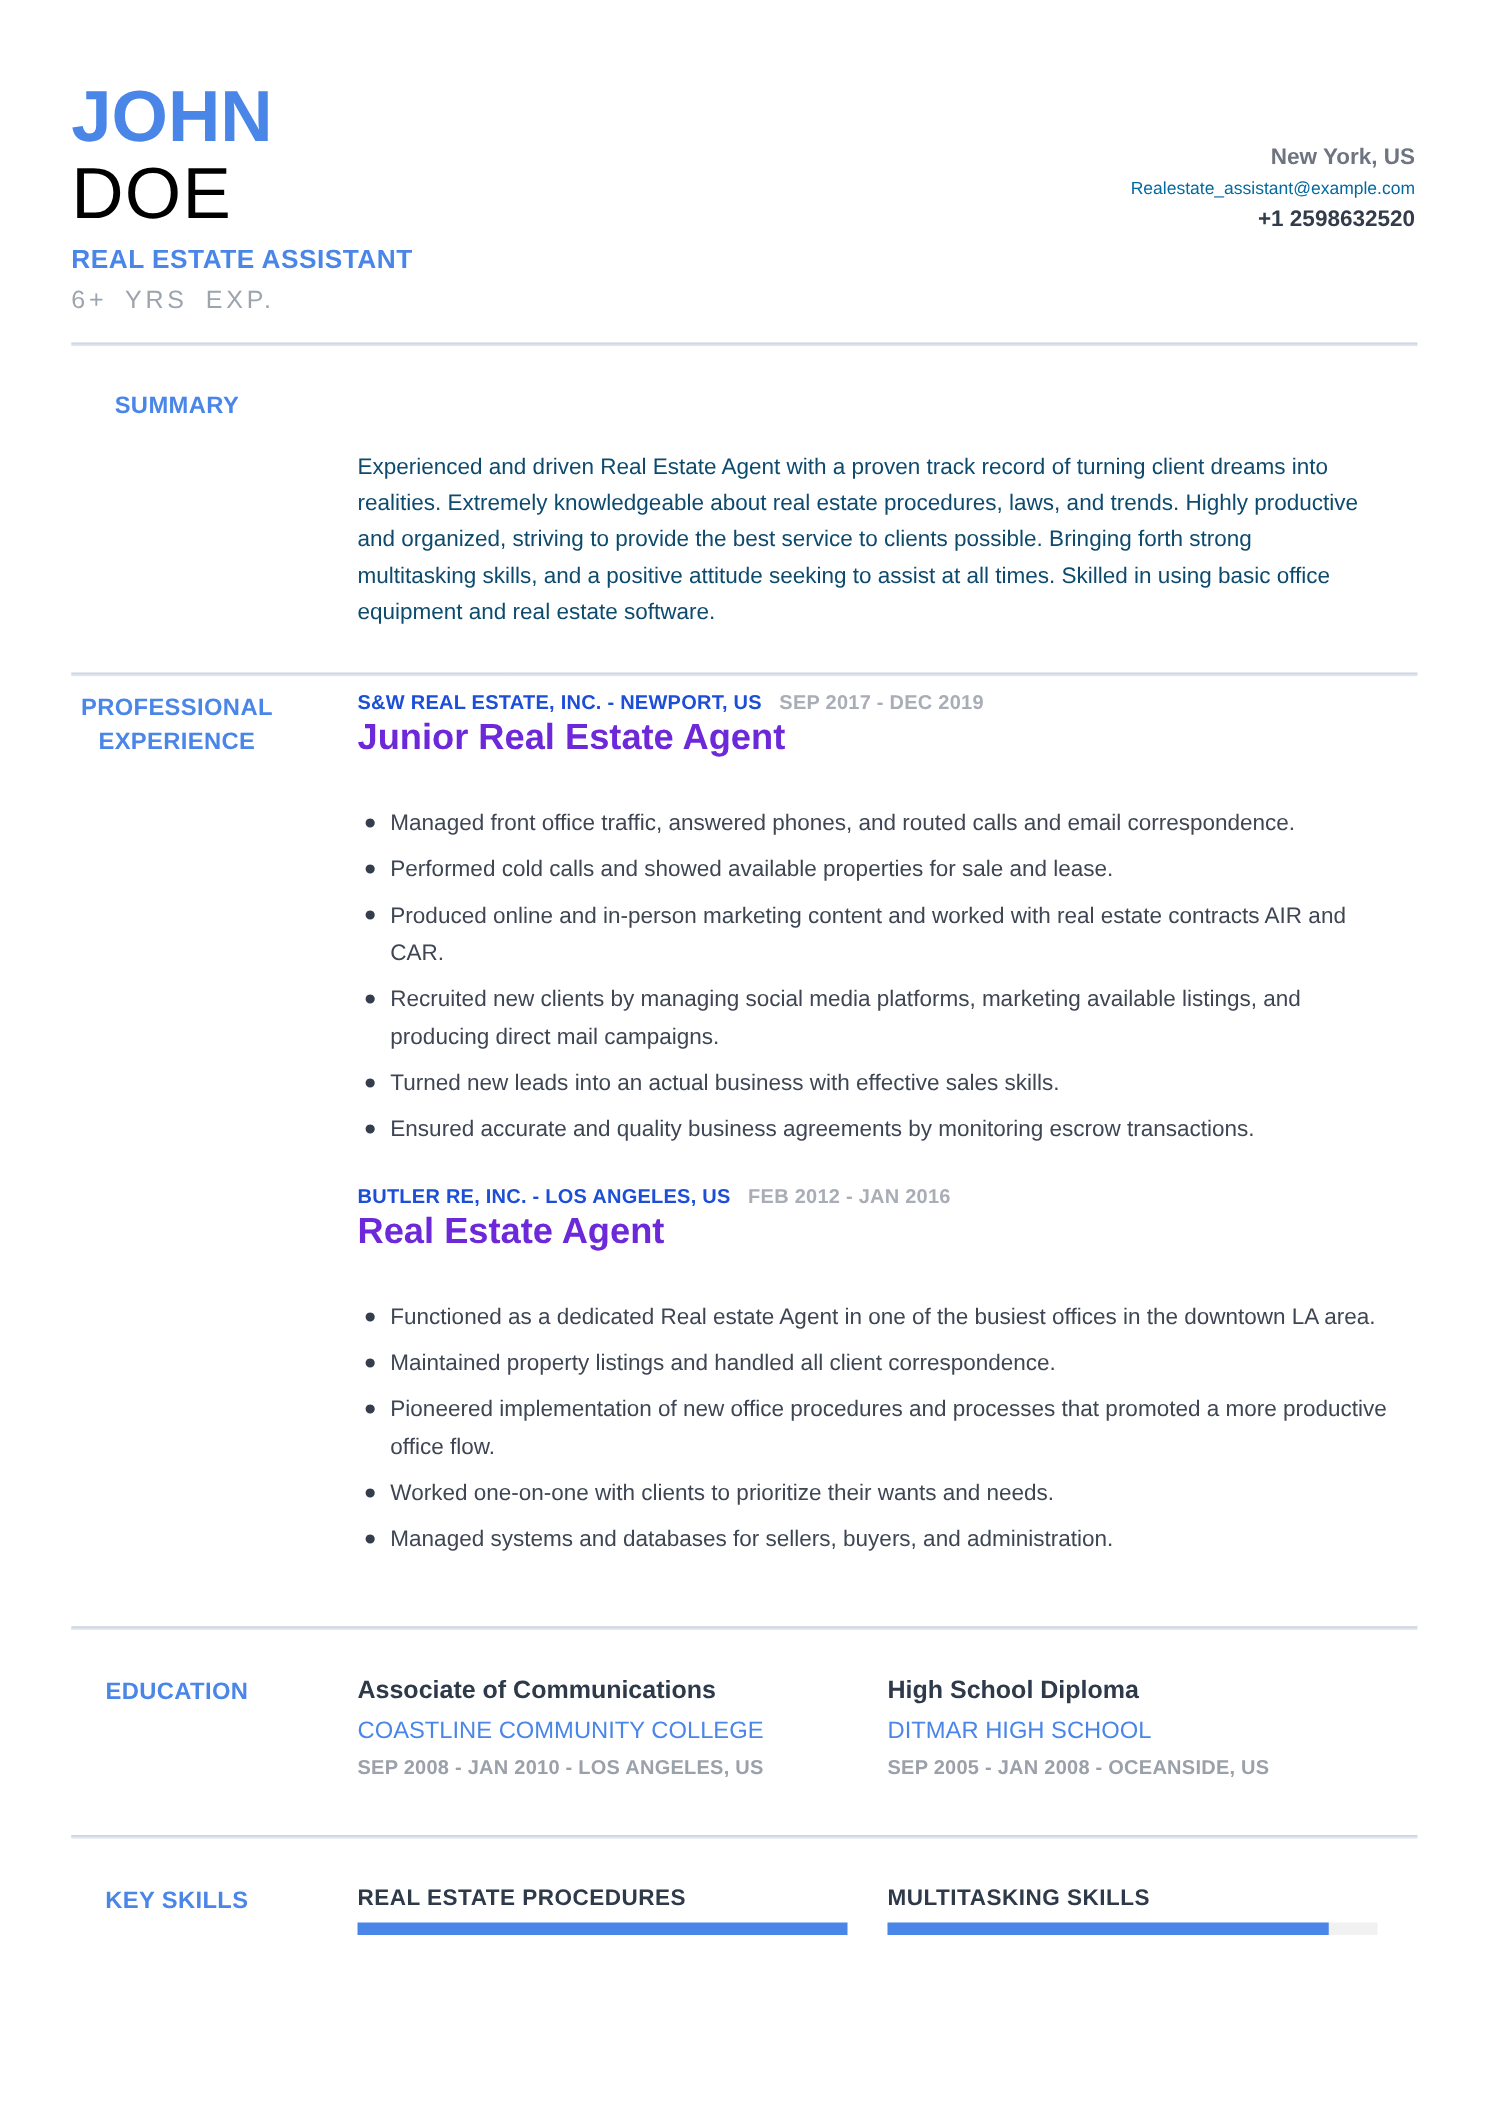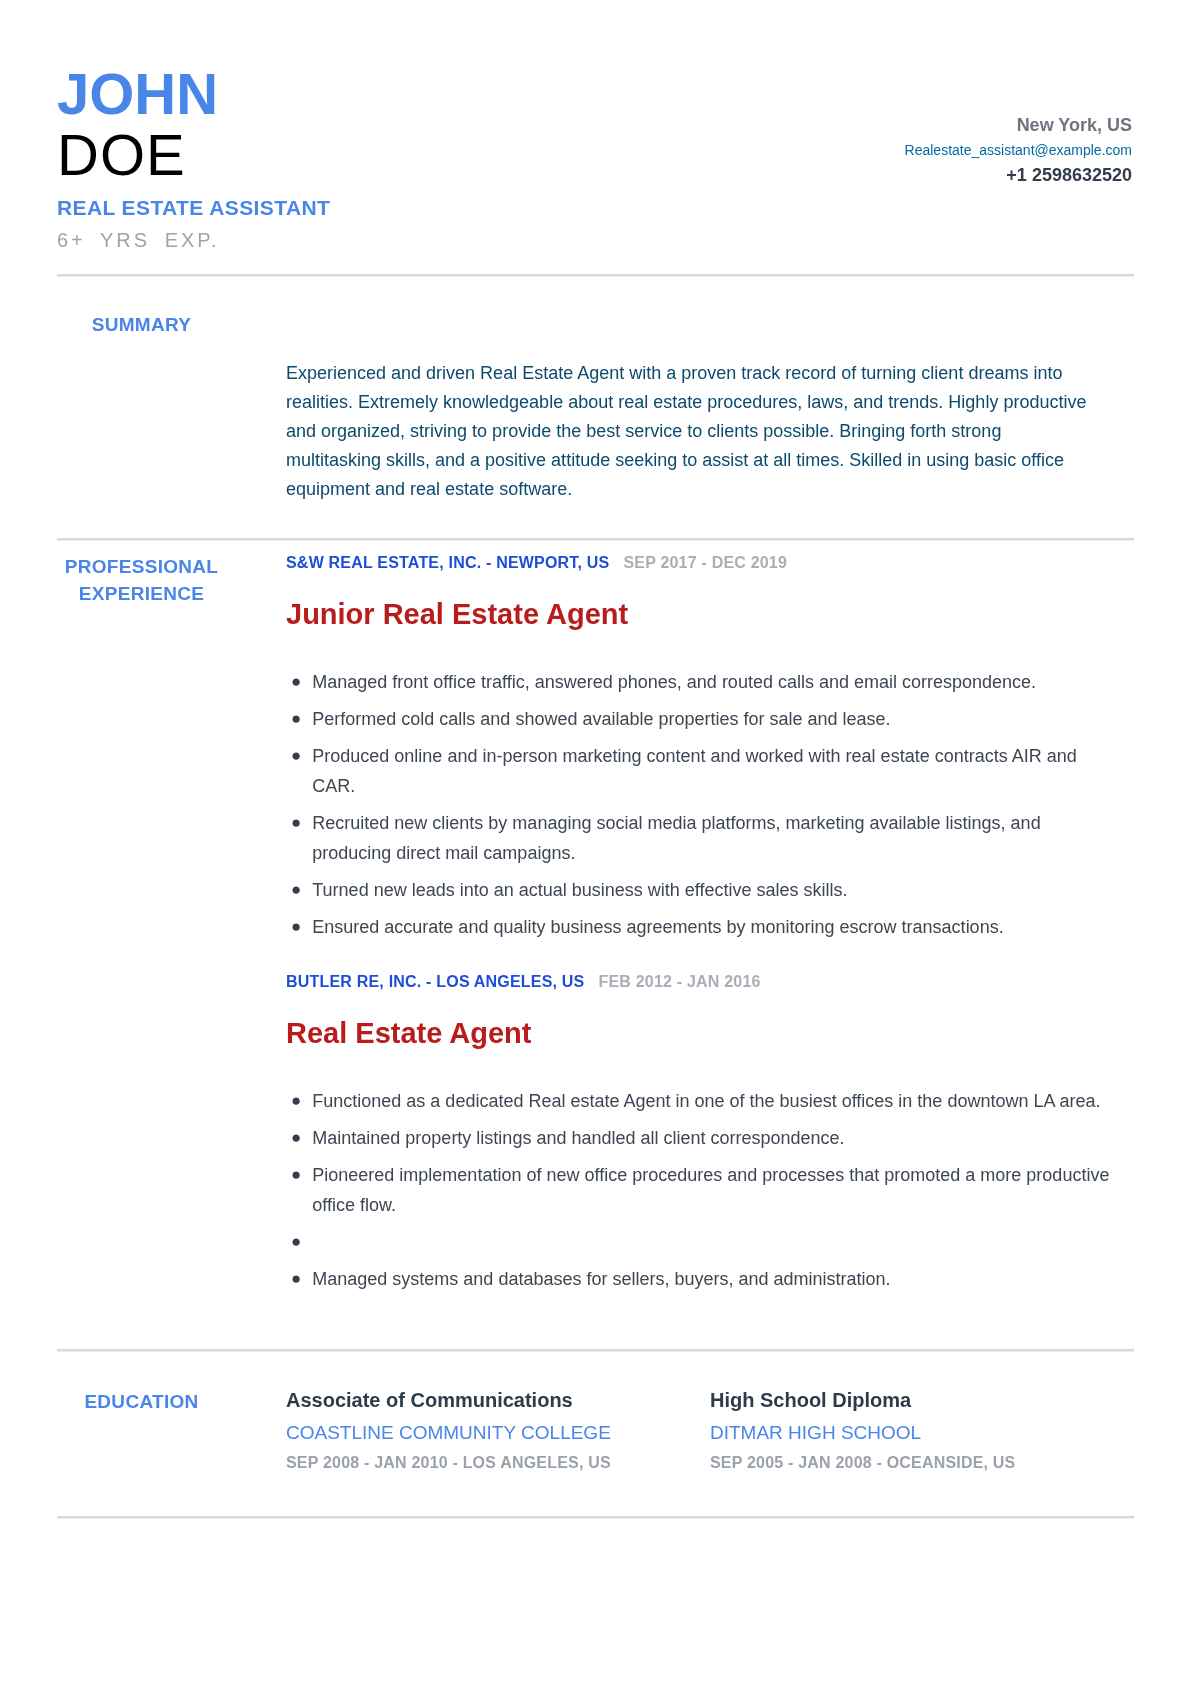--- a/index.html
+++ b/index.html
@@ -54,21 +54,21 @@
   }
   
   .sec-summary { padding-top:34px; padding-bottom:34px; }
   .summary-text { font-size:18px; line-height:29px; color:#0c4a6e; max-width:810px;margin-top:48px; }
   
   .sec-exp { padding-top:12px; padding-bottom:55px; }
   .job + .job { margin-top:30px; }
   .job-head { display:flex; align-items:baseline; gap:14px; line-height:20px; }
   .job-company { font-size:16px; font-weight:700; color:#1d4ed8; letter-spacing:0.2px; }
   .job-dates { font-size:16px; font-weight:700; color:#a9aeb6; letter-spacing:0.2px; }
-  .job-title { margin-top:24px; font-size:29px; font-weight:700; color:#b91c1c; line-height:34px; }
+  .job-title { margin-top:0; font-size:29px; font-weight:700; color:#6d28d9; line-height:34px; }
   .bullets { list-style:none; margin-top:36px; }
   .bullets li { display:flex; gap:11px; line-height:30px; margin-bottom:7px; font-size:18px; color:#3e4654; }
   .bullets li:last-child { margin-bottom:0; }
   .bullet-dot { flex:0 0 auto; color:#343e4d; font-size:17px; padding-left:5px; }
   .bullet-text { max-width:800px; }
   
   .sec-edu { padding-top:36px; padding-bottom:43px; }
   .two-col { display:grid; grid-template-columns:392px 392px; column-gap:32px; }
   .edu-degree { font-size:20px; font-weight:700; color:#2e3a4a; line-height:24px; }
   .edu-school { margin-top:9px; font-size:19px; color:#4a86e8; line-height:23px; }
@@ -159,20 +159,21 @@
           <li>
               <span class="bullet-dot">●</span>
               <span class="bullet-text">Maintained property listings and handled all client correspondence.</span>
             </li>
           <li>
               <span class="bullet-dot">●</span>
               <span class="bullet-text">Pioneered implementation of new office procedures and processes that promoted a more productive office flow.</span>
             </li>
           <li>
               <span class="bullet-dot">●</span>
+              <span class="bullet-text">Worked one-on-one with clients to prioritize their wants and needs.</span>
             </li>
           <li>
               <span class="bullet-dot">●</span>
               <span class="bullet-text">Managed systems and databases for sellers, buyers, and administration.</span>
             </li>
         </ul>
       </div>
 
     </div>
   </div>
@@ -190,14 +191,31 @@
       <div>
         <div class="edu-degree">High School Diploma</div>
         <div class="edu-school">DITMAR HIGH SCHOOL</div>
         <div class="edu-dates">SEP 2005 - JAN 2008 - OCEANSIDE, US</div>
       </div>
     </div>
   </div>
 
   <div class="divider"></div>
 
+  <div class="sec sec-skills">
+    <div class="sec-label">KEY SKILLS</div>
+    <div class="two-col">
+      <div>
+        <div class="skill-name">REAL ESTATE PROCEDURES</div>
+        <div class="skill-bar">
+          <div class="skill-bar-fill" style="width: 100%;"></div>
+        </div>
+      </div>
+      <div>
+        <div class="skill-name">MULTITASKING SKILLS</div>
+        <div class="skill-bar">
+          <div class="skill-bar-fill" style="width: 90%;"></div>
+        </div>
+      </div>
+    </div>
+  </div>
 
 </div>
 
 </body></html>

